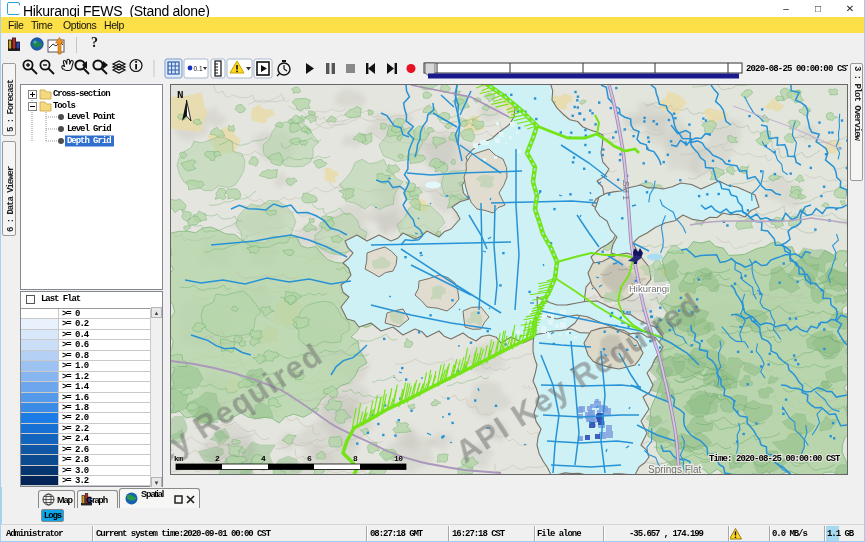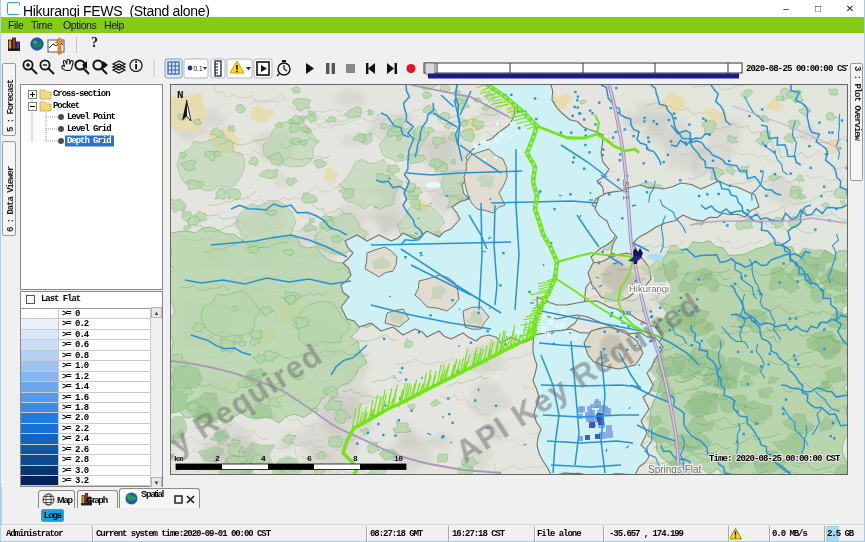--- a/index.html
+++ b/index.html
@@ -4,21 +4,21 @@
 html,body { width:865px; height:542px; overflow:hidden; background:#f0f0f0;
   font-family:"Liberation Sans", sans-serif; position:relative; }
 .abs { position:absolute; }
 .mono { font-family:"Liberation Mono",monospace; font-size:9px; letter-spacing:-1.05px; font-weight:bold; color:#000; }
 #win { position:absolute; inset:0; border:1px solid #9fccf0; border-left:2px solid #a6d2f0; }
 #titlebar { left:1px; top:0; width:863px; height:17px; background:#ffffff; }
 #title-ic { left:7px; top:2px; width:13px; height:13px; background:#fff; border:1.5px solid #2fa0d8; border-radius:2px; }
 #title-ic:before { content:""; position:absolute; left:2px; top:2px; width:8px; height:7px; border:1.2px solid #fff; border-radius:1px; }
 #title-txt { left:25px; top:3px; font-size:14px; color:#000; letter-spacing:-0.3px; }
 .winbtn { top:1px; width:30px; height:15px; color:#222; font-size:10px; text-align:center; line-height:15px; }
-#menubar { left:1px; top:17px; width:863px; height:16px; background:#84cc16; font-size:10.5px; color:#111; letter-spacing:-0.4px; }
+#menubar { left:1px; top:17px; width:863px; height:16px; background:#fde047; font-size:10.5px; color:#111; letter-spacing:-0.4px; }
 #menubar span { position:absolute; top:2px; }
 #toolbar1 { left:1px; top:33px; width:863px; height:24px; background:#f0f0f0; }
 #tb1sep { left:76px; top:37px; width:1px; height:16px; background:#c5c5c5; }
 #qmark { left:91px; top:35px; font-size:14px; font-weight:bold; color:#111; font-family:"Liberation Serif",serif; }
 #lstrip { left:1px; top:57px; width:17px; height:430px; background:#f0f0f0; }
 .vtab { left:2px; width:14px; background:#f5f5f3; border:1px solid #9a9a9a; border-radius:2px; }
 .vtab span { position:absolute; white-space:nowrap; transform:rotate(-90deg); transform-origin:0 0;
   font-family:"Liberation Mono",monospace; font-size:9px; letter-spacing:-1.05px; font-weight:bold; color:#222; }
 #rstrip { left:848px; top:57px; width:16px; height:430px; background:#f0f0f0; }
 #rtab { left:850px; top:63px; width:13px; height:118px; background:#f5f5f3; border:1px solid #9a9a9a; border-radius:2px; }
@@ -202,21 +202,21 @@
   <line x1="9" y1="21.5" x2="14" y2="21.5" stroke="#000" stroke-width="1"></line>
   </g>
   <path d="M19,5 h5 l1.5,2 h4.5 v7 h-11 z" fill="#f5d97e" stroke="#c8a23c" stroke-width="0.8"></path>
   <path d="M19,17 h5 l1.5,2 h4.5 v7 h-11 z" fill="#f5d97e" stroke="#c8a23c" stroke-width="0.8"></path>
   <circle cx="40" cy="32" r="3" fill="#4d4d4d"></circle>
       <circle cx="40" cy="44" r="3" fill="#4d4d4d"></circle>
       <circle cx="40" cy="56" r="3" fill="#4d4d4d"></circle>
   <rect x="44" y="50.5" width="49" height="11" fill="#2f6fd0"></rect>
  </svg>
  <div class="trow" style="left:32px; top:3.5px;">Cross-section</div>
- <div class="trow" style="left:32px; top:15.5px;">Pocket</div>
+ <div class="trow" style="left:32px; top:15.5px;">Tools</div>
  <div class="trow" style="left:46px; top:27px;">Level Point</div>
  <div class="trow" style="left:46px; top:39px;">Level Grid</div>
  <div class="trow" style="left:46px; top:50.5px; color:#fff;font-family:Liberation Mono, monospace;">Depth Grid</div>
 </div>
 <div class="abs" id="legendbox">
  <div id="lvchk"></div>
     <span id="lvtxt" class="mono" style="position:absolute;">Last Flat</span>
  <div id="llist">
       <div class="lrow">
         <div class="lsw" style="background:#ffffff"></div>
@@ -1553,29 +1553,29 @@
 </div>
 <div class="abs" id="logsrow">
     <div id="logsbtn">Logs</div>
   </div>
 <div class="abs" id="statusbar">
  <span style="left:5px;">Administrator</span>
  <span style="left:95px;">Current system time:2020-09-01 00:00 CST</span>
  <span style="left:369px;">08:27:18 GMT</span>
  <span style="left:451px;">16:27:18 CST</span>
  <span style="left:536px;">File alone</span>
- <span style="left:608px;">-35.657 , 174.199</span>
+ <span style="left:628px;">-35.657 , 174.199</span>
  <svg width="13" height="12" style="position:absolute; left:728px; top:3px;" xmlns="http://www.w3.org/2000/svg">
   <path d="M6.5,0.5 l6,10.5 -12,0 z" fill="#ffd820" stroke="#806000" stroke-width="0.8"></path>
   <rect x="5.8" y="3.5" width="1.4" height="4" fill="#111"></rect>
       <rect x="5.8" y="8.6" width="1.4" height="1.4" fill="#111"></rect>
  </svg>
  <span style="left:771px;">0.0 MB/s</span>
  <div style="position:absolute; left:824px; top:1px; width:14px; height:15px; background:#a6d9f0;"></div>
- <span style="left:826px;">2.5 GB</span>
+ <span style="left:826px;">1.1 GB</span>
  <div class="sdiv" style="left:91px;"></div>
     <div class="sdiv" style="left:365px;"></div>
  <div class="sdiv" style="left:447px;"></div>
     <div class="sdiv" style="left:533px;"></div>
  <div class="sdiv" style="left:602px;"></div>
     <div class="sdiv" style="left:727px;"></div>
  <div class="sdiv" style="left:768px;"></div>
     <div class="sdiv" style="left:823px;"></div>
 </div>
 </body></html>

